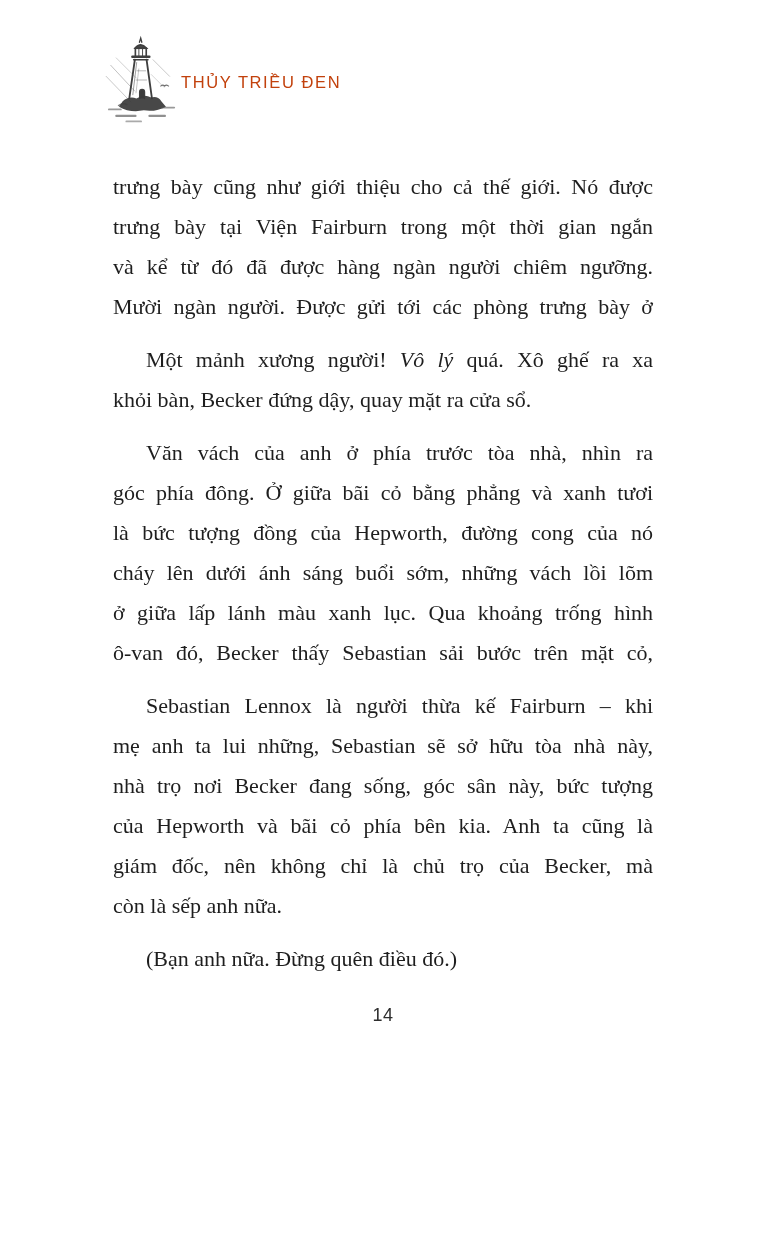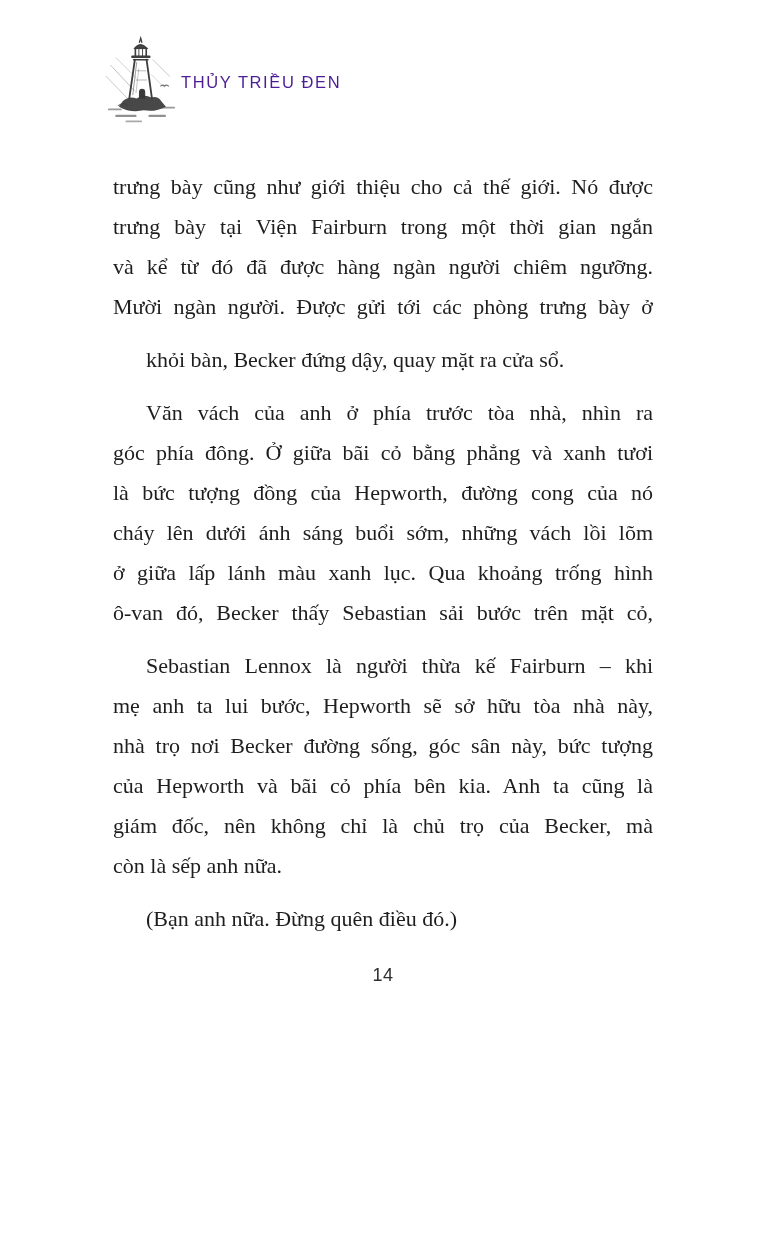--- a/index.html
+++ b/index.html
@@ -12,21 +12,21 @@
   }
   .page { position: relative; width: 780px; height: 1235px; background: #ffffff; }
 
   
   .hdr { position: relative; height: 131px; }
   .lh-icon { position: absolute; left: 96px; top: 34px; width: 92px; height: 92px; }
   .running-title {
     position: absolute; left: 181px; top: 73px;
     font-family: "Liberation Sans", sans-serif;
     font-size: 16.5px; font-weight: 400; letter-spacing: 1.6px;
-    color: #4c1d95;
+    color: #c2410c;
   }
 
   
   .bodycol { width: 540px; margin-left: 113px; margin-top: 36px; }
   .para { margin-bottom: 13px; }
   .para:last-child { margin-bottom: 0; }
   .line {
     font-size: 22px; line-height: 40px; height: 40px;
     white-space: nowrap;
     text-align: justify; text-align-last: justify;
@@ -101,36 +101,37 @@
   <div class="bodycol">
 
     <div class="para">
       <div class="line">trưng bày cũng như giới thiệu cho cả thế giới. Nó được</div>
       <div class="line">trưng bày tại Viện Fairburn trong một thời gian ngắn</div>
       <div class="line">và kể từ đó đã được hàng ngàn người chiêm ngưỡng.</div>
       <div class="line">Mười ngàn người. Được gửi tới các phòng trưng bày ở</div>
     </div>
 
     <div class="para indent">
+      <div class="line"><span>Một mảnh xương người! </span><em class="it">Vô lý</em><span> quá. Xô ghế ra xa</span></div>
       <div class="line last">khỏi bàn, Becker đứng dậy, quay mặt ra cửa sổ.</div>
     </div>
 
     <div class="para indent">
       <div class="line">Văn vách của anh ở phía trước tòa nhà, nhìn ra</div>
       <div class="line">góc phía đông. Ở giữa bãi cỏ bằng phẳng và xanh tươi</div>
       <div class="line">là bức tượng đồng của Hepworth, đường cong của nó</div>
       <div class="line">cháy lên dưới ánh sáng buổi sớm, những vách lồi lõm</div>
       <div class="line">ở giữa lấp lánh màu xanh lục. Qua khoảng trống hình</div>
       <div class="line">ô-van đó, Becker thấy Sebastian sải bước trên mặt cỏ,</div>
     </div>
 
     <div class="para indent">
       <div class="line">Sebastian Lennox là người thừa kế Fairburn – khi</div>
-      <div class="line">mẹ anh ta lui bước, Hepworth sẽ sở hữu tòa nhà này,</div>
-      <div class="line">nhà trọ nơi Becker đường sống, góc sân này, bức tượng</div>
+      <div class="line">mẹ anh ta lui những, Sebastian sẽ sở hữu tòa nhà này,</div>
+      <div class="line">nhà trọ nơi Becker đang sống, góc sân này, bức tượng</div>
       <div class="line">của Hepworth và bãi cỏ phía bên kia. Anh ta cũng là</div>
       <div class="line">giám đốc, nên không chỉ là chủ trọ của Becker, mà</div>
       <div class="line last">còn là sếp anh nữa.</div>
     </div>
 
     <div class="para indent">
       <div class="line last">(Bạn anh nữa. Đừng quên điều đó.)</div>
     </div>
 
     <div class="para indent">

